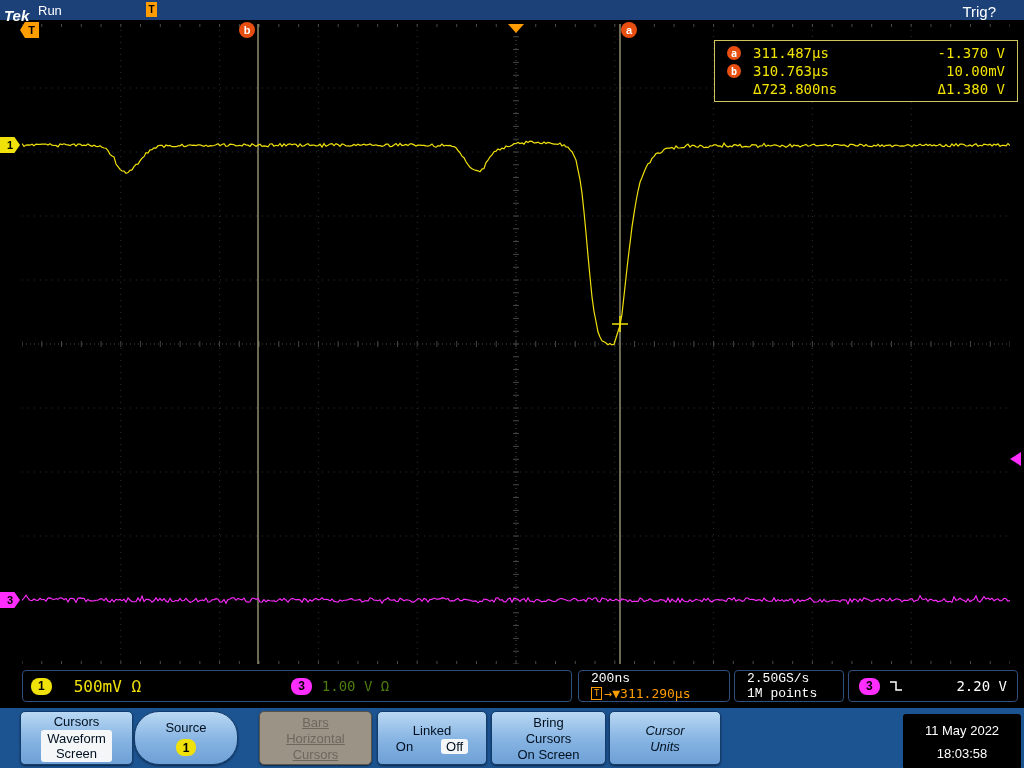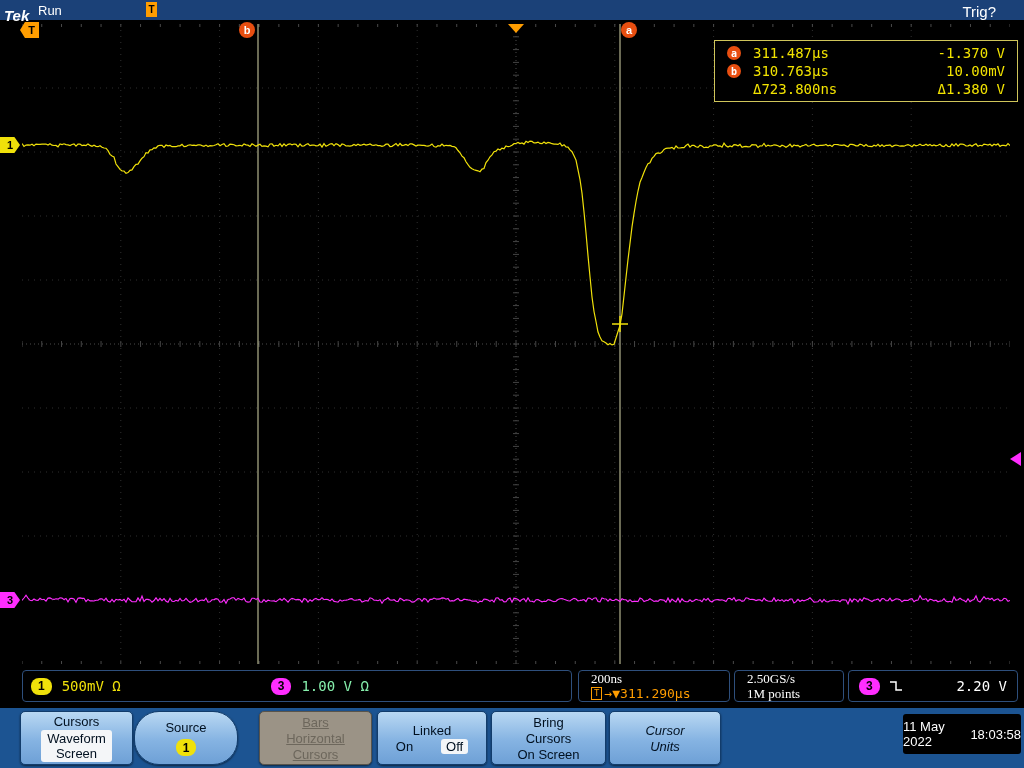--- a/index.html
+++ b/index.html
@@ -37,38 +37,38 @@
   .rtime{width:120px;}
   .rval{margin-left:auto;}
   
   .statusbar{position:absolute;left:0;top:668px;width:1024px;height:40px;background:#000;}
   .sbox{position:absolute;top:2px;height:32px;border:1px solid #2e4f7c;border-radius:4px;
         box-sizing:border-box;display:flex;align-items:center;color:#fff;}
   .pill{border-radius:8px;padding:0 7px;height:17px;font-size:12px;font-weight:bold;color:#000;
         display:flex;align-items:center;flex:none;}
   .pill.y{background:#f0e10a;}
   .pill.m{background:#ff2dff;}
-  .scale1{color:#f0e10a;font-size:14px;margin-left:10px;font-family:"DejaVu Sans Mono",monospace;}
-  .scale3{color:#86efac;font-size:14px;margin-left:10px;font-family:"DejaVu Sans Mono",monospace;}
+  .scale1{color:#f0e10a;font-size:16px;margin-left:22px;font-family:"DejaVu Sans Mono",monospace;}
+  .scale3{color:#4d7c0f;font-size:14px;margin-left:10px;font-family:"DejaVu Sans Mono",monospace;}
   .colbox{flex-direction:column;align-items:flex-start;justify-content:center;padding-left:12px;}
-  .wline{font-size:13px;font-family:Liberation Serif, serif;line-height:15px;}
+  .wline{font-size:13px;font-family:Liberation Mono, monospace;line-height:15px;}
   .oline{color:#ff9d00;display:flex;align-items:center;font-size:13px;font-family:"DejaVu Sans Mono",monospace;line-height:15px;}
   .tbx{border:1px solid #ff9d00;font-size:9px;padding:0 2px;margin-right:2px;line-height:11px;}
   
   .menubar{position:absolute;left:0;top:708px;width:1024px;height:60px;background:#1c5492;}
   .mbtn{position:absolute;top:3px;height:54px;border-radius:5px;border:1px solid #123c6b;
         background:linear-gradient(#b9d8f3,#85b3e2 55%,#6ea0d6);
         box-shadow:0 1px 2px rgba(0,0,0,.55);display:flex;flex-direction:column;align-items:center;
         justify-content:center;gap:1px;font-size:13px;color:#001020;box-sizing:border-box;}
   .mbtn.dis{background:#9b9386;color:#6d675c;border-color:#59544b;text-decoration:underline;}
   .sel{background:#f4f6f8;border-radius:3px;padding:0 5px;}
   .selblock{background:#f4f6f8;border-radius:3px;padding:1px 6px;display:flex;flex-direction:column;align-items:center;line-height:15px;}
   .hrow{display:flex;gap:28px;align-items:center;}
-  .datebox{position:absolute;left:903px;top:6px;width:118px;height:40px;background:#000;color:#fff;
-           border-radius:3px;display:flex;flex-direction:row;align-items:center;justify-content:center;
+  .datebox{position:absolute;left:903px;top:6px;width:118px;height:55px;background:#000;color:#fff;
+           border-radius:3px;display:flex;flex-direction:column;align-items:center;justify-content:center;
            gap:8px;font-size:13px;}
 </style>
 </head>
 <body>
 
 <div id="stage">
 
   <div class="topbar">
     <span class="tek">Tek</span>
     <span class="run">Run</span>

